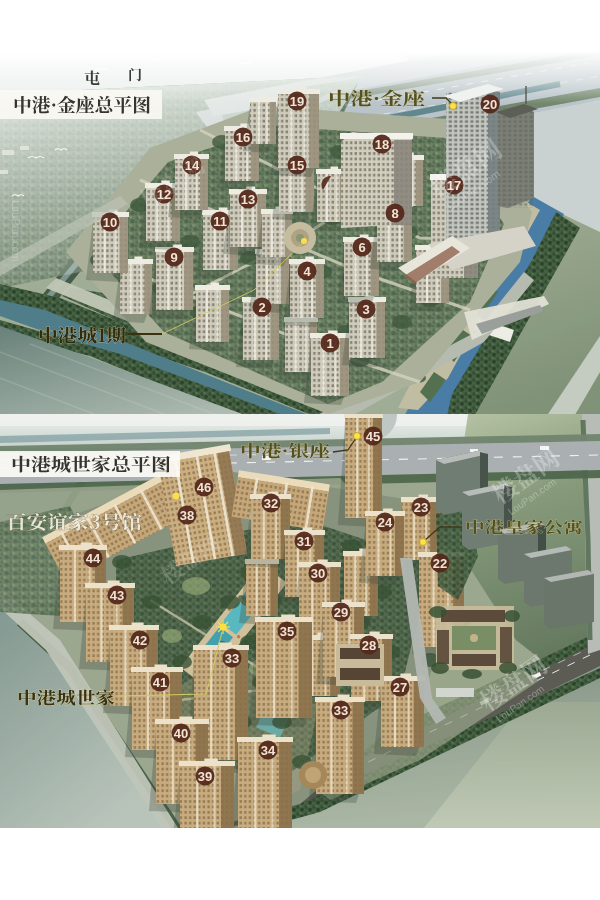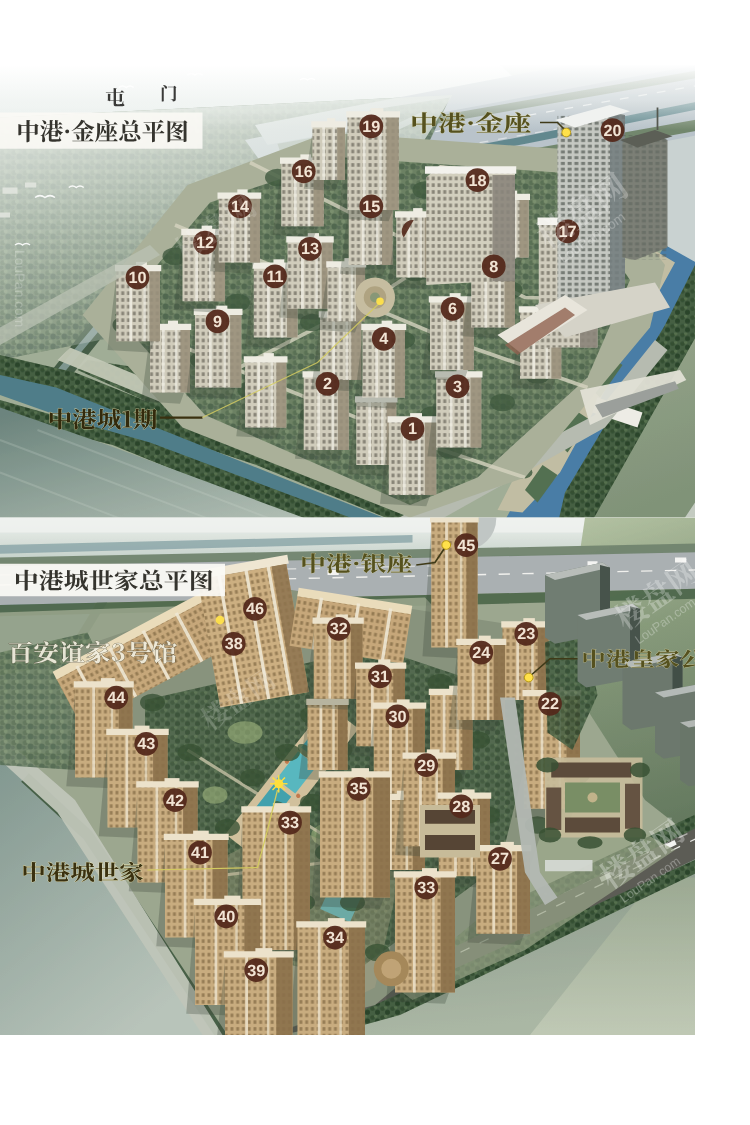--- a/index.html
+++ b/index.html
@@ -1,15 +1,15 @@
 <!DOCTYPE html>
 <html><head><meta charset="utf-8">
 <style>
 html,body{margin:0;padding:0;background:#ffffff;}
-#stage{position:relative;width:556px;height:900px;background:#ffffff;overflow:hidden;}
+#stage{position:relative;width:600px;height:900px;background:#ffffff;overflow:hidden;}
 text{font-family:"Liberation Sans",sans-serif;}
 </style></head><body>
 <div id="stage">
 <svg width="600" height="900" viewBox="0 0 600 900">
 <defs>
 <filter id="soft" x="-5%" y="-5%" width="110%" height="110%">
           <feColorMatrix type="saturate" values="0.88"></feColorMatrix>
           <feGaussianBlur stdDeviation="0.45"></feGaussianBlur>
         </filter>
 <linearGradient id="skyTop" x1="0" y1="0" x2="0" y2="1">

